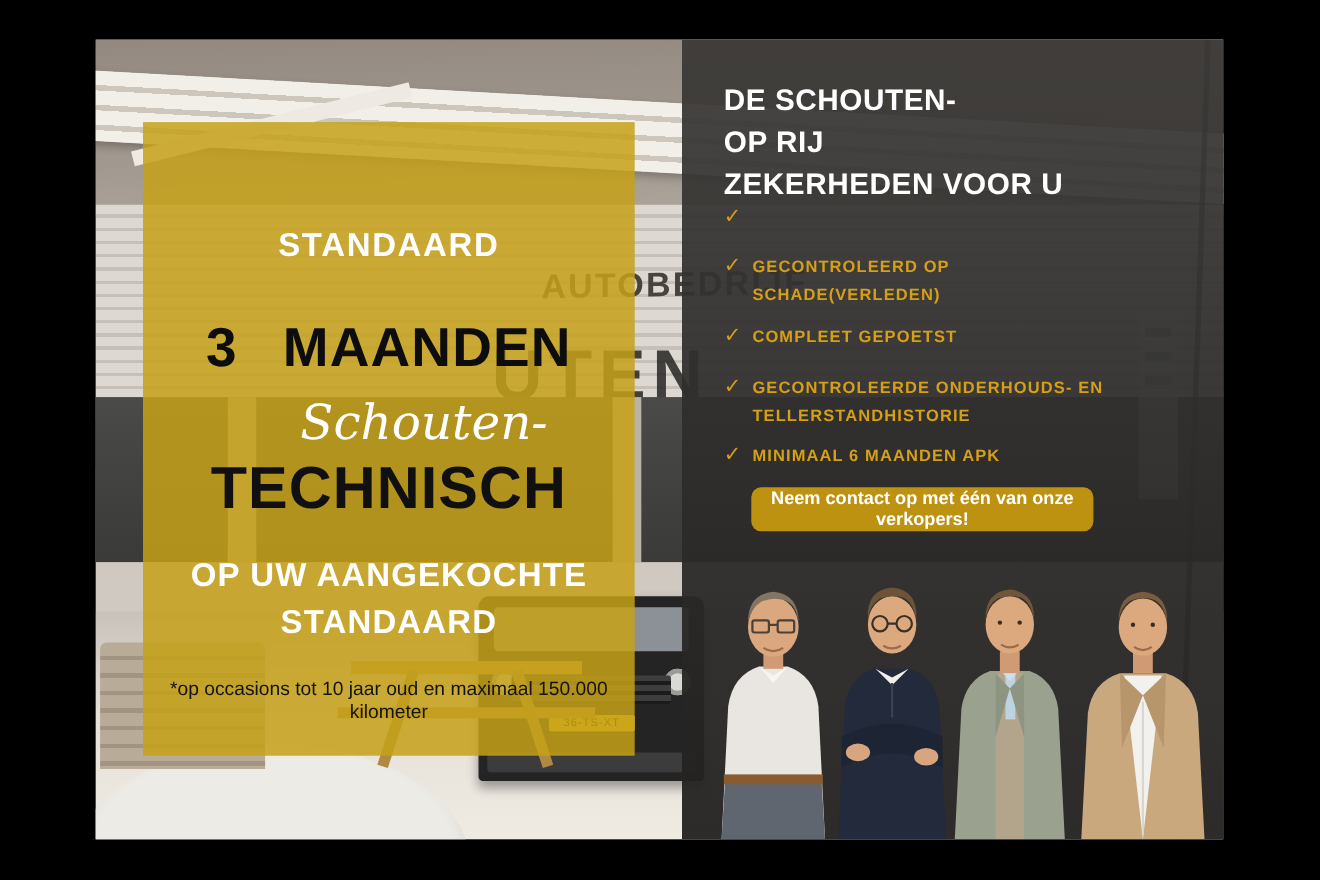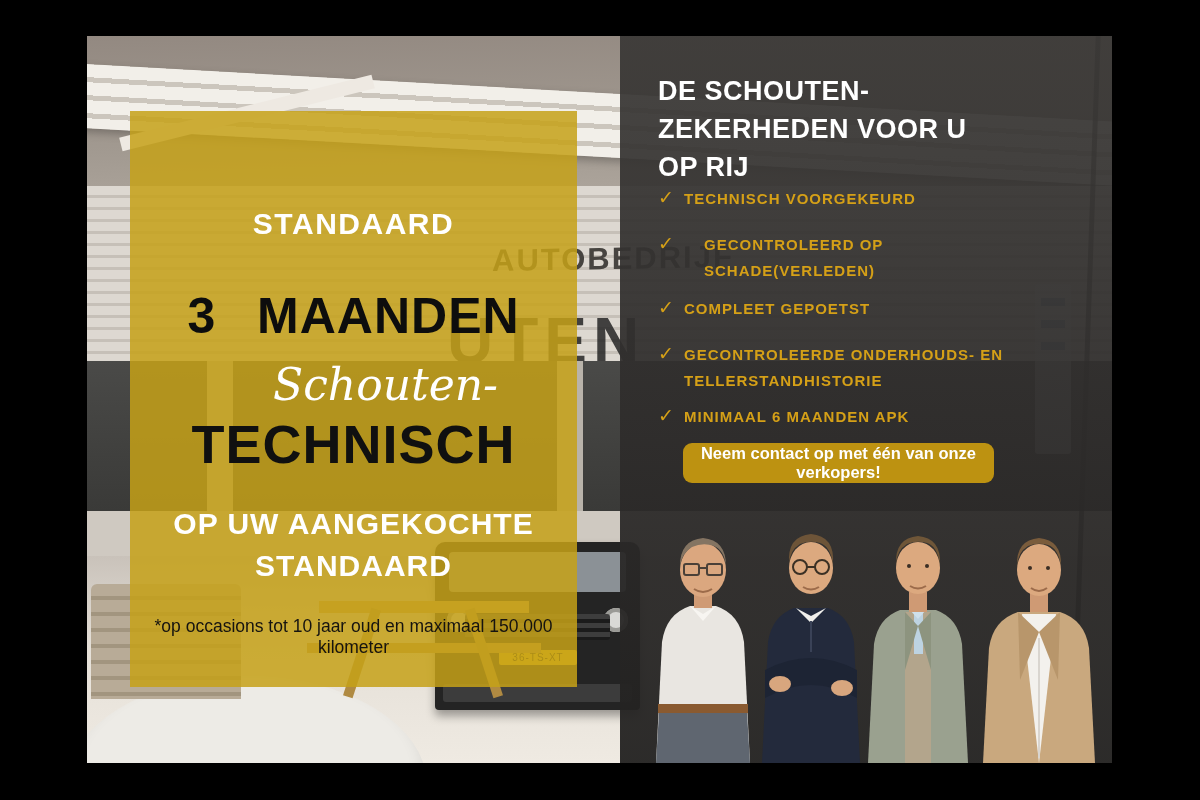--- a/index.html
+++ b/index.html
@@ -72,21 +72,21 @@
                 background:linear-gradient(180deg,rgba(58,56,54,0.93) 0%,rgba(46,44,43,0.94) 55%,rgba(34,33,32,0.95) 100%);}
   .right-content{position:absolute;left:533px;top:0;width:492px;height:727px;}
   .right-heading{position:absolute;left:38px;top:36px;color:#fff;font-size:27px;font-weight:800;
                  letter-spacing:0.5px;line-height:38px;}
   .checklist{position:absolute;left:38px;top:150px;width:420px;list-style:none;margin:0;padding:0;}
   .check-item{display:flex;align-items:flex-start;margin-bottom:20px;}
   .check-item:nth-child(2){margin-bottom:12px;}
   .check-item:nth-child(4){margin-bottom:10px;}
   .check-icon{width:26px;flex:0 0 26px;color:#d5a017;font-size:19px;line-height:24px;font-weight:400;}
   .check-label{color:#d5a017;font-size:15px;font-weight:800;letter-spacing:1px;line-height:26px;}
-  .check-item:nth-child(2) .check-label{max-width:215px;margin-left:20px;}
+  .check-item:nth-child(2) .check-label{max-width:215px;}
   .check-item:nth-child(4) .check-label{max-width:352px;}
   .cta-button{position:absolute;left:63px;top:407px;width:311px;height:40px;background:#bd9211;
               border:none;border-radius:9px;color:#fff;font-size:16.5px;font-weight:700;
               font-family:"Liberation Sans", sans-serif;cursor:pointer;}
   .team{position:absolute;left:8px;bottom:0;width:482px;height:245px;}
 </style>
 </head>
 <body>
 
 <div class="frame">
@@ -133,28 +133,27 @@
       <div class="headline">3 MAANDEN</div>
       <div class="script-line">Schouten-</div>
       <div class="headline2">TECHNISCH</div>
       <div class="subline">OP UW AANGEKOCHTE STANDAARD</div>
       <div class="disclaimer">*op occasions tot 10 jaar oud en maximaal 150.000 kilometer</div>
     </div>
 
     <div class="right-content">
       <div class="right-heading">
         <div>DE SCHOUTEN-</div>
+        <div>OP RIJ</div>
         <div>ZEKERHEDEN VOOR U</div>
-        <div>OP RIJ</div>
       </div>
 
       <ul class="checklist">
         <li class="check-item">
           <span class="check-icon">✓</span>
-          <span class="check-label">TECHNISCH VOORGEKEURD</span>
         </li>
         <li class="check-item">
           <span class="check-icon">✓</span>
           <span class="check-label">GECONTROLEERD OP SCHADE(VERLEDEN)</span>
         </li>
         <li class="check-item">
           <span class="check-icon">✓</span>
           <span class="check-label">COMPLEET GEPOETST</span>
         </li>
         <li class="check-item">

